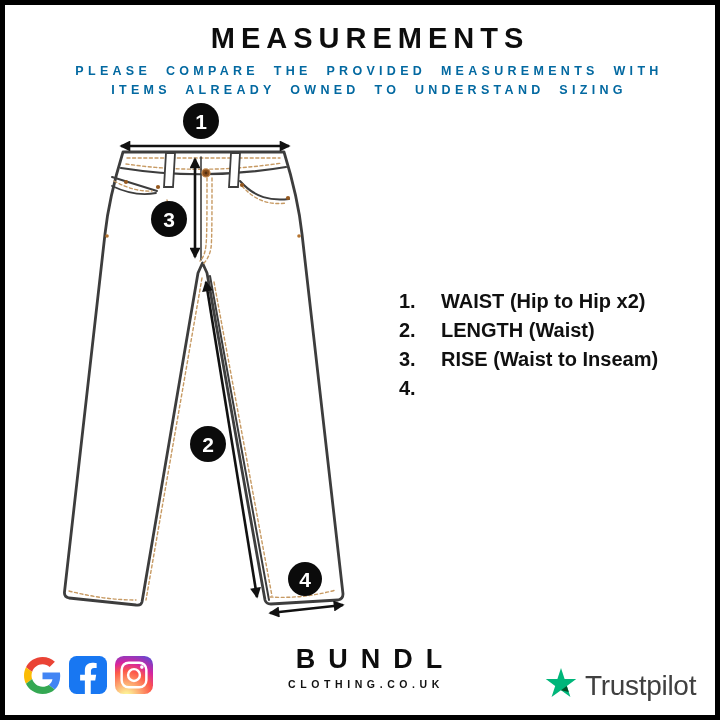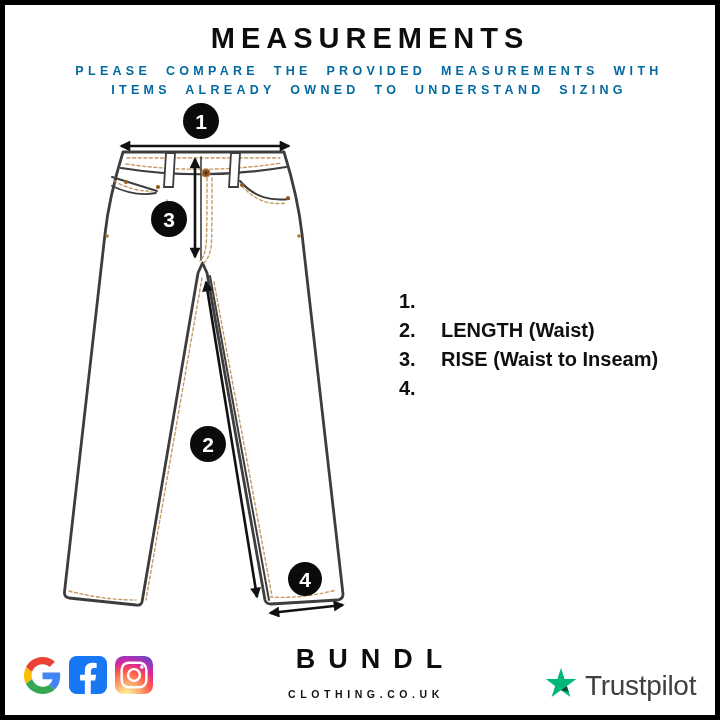--- a/index.html
+++ b/index.html
@@ -45,21 +45,21 @@
   .social{ position:absolute; left:24px; top:656px; display:flex; align-items:center; gap:8px; z-index:5; }
   .social svg{ display:block; }
   .brand{
     position:absolute; left:0; right:0; top:643px; text-align:center; z-index:5;
   }
   .brand-name{
     font-size:27px; font-weight:800; color:#0d0d0d;
     letter-spacing:13px; padding-left:31px; line-height:32px;
   }
   .brand-tagline{
-    margin-top:13px; font-size:10.5px; font-weight:700; color:#111;
+    margin-top:3px; font-size:10.5px; font-weight:700; color:#111;
     letter-spacing:4.6px; padding-left:12px;
   }
   .trustpilot{
     position:absolute; left:544px; top:668px; display:flex; align-items:center; gap:7px; z-index:5;
   }
   .trustpilot-text{
     font-size:28px; font-weight:400; color:#404040; letter-spacing:-0.3px;
   }
 </style>
 </head>
@@ -138,20 +138,21 @@
       <circle class="badge" cx="208" cy="444" r="18"></circle>
       <text class="badge-num" x="208" y="451.5">2</text>
       <circle class="badge" cx="305" cy="579" r="17"></circle>
       <text class="badge-num" x="305" y="586.5">4</text>
     </g>
   </svg>
 
   <div class="legend">
     <div class="legend-row">
       <span class="legend-num">1.</span>
+      <span class="legend-label">WAIST (Hip to Hip x2)</span>
     </div>
     <div class="legend-row">
       <span class="legend-num">2.</span>
       <span class="legend-label">LENGTH (Waist)</span>
     </div>
     <div class="legend-row">
       <span class="legend-num">3.</span>
       <span class="legend-label">RISE (Waist to Inseam)</span>
     </div>
     <div class="legend-row">

